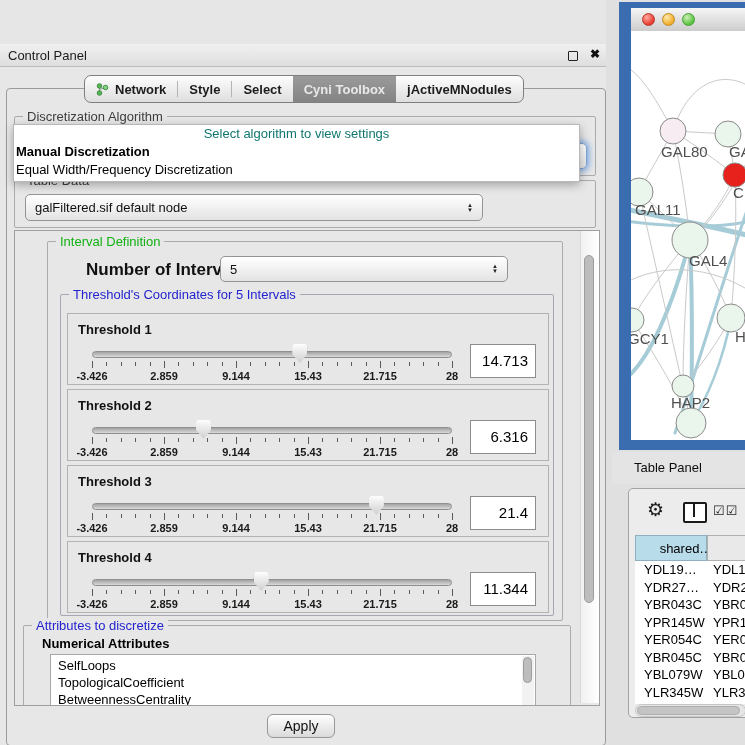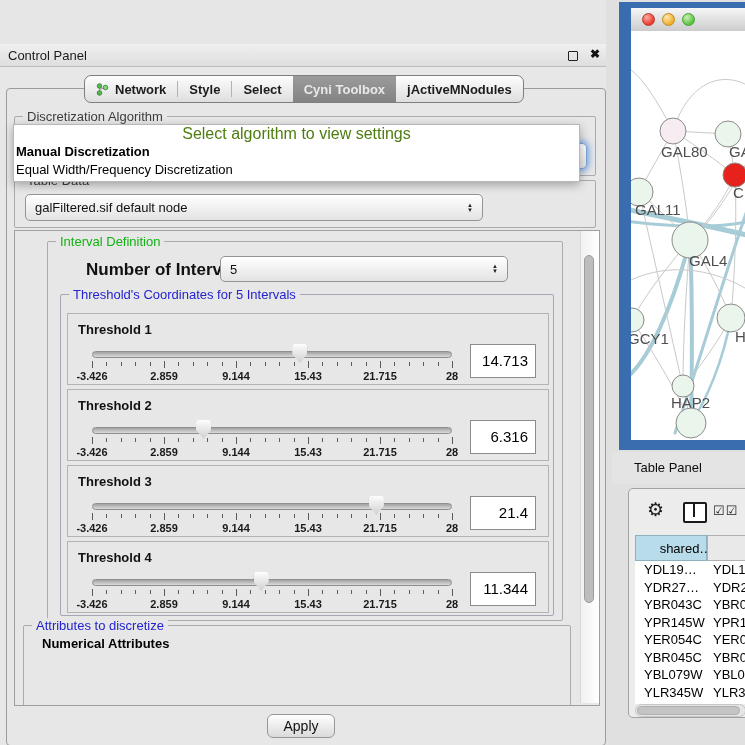--- a/index.html
+++ b/index.html
@@ -32,21 +32,21 @@
 
   
   .combo{display:flex;align-items:center;border:1px solid #949494;border-radius:5px;background:linear-gradient(#ffffff,#e3e3e3);font-size:13px;color:#111;padding:0 9px;box-sizing:border-box;}
   .combo .val{white-space:nowrap;overflow:hidden;}
   .combo .spin{margin-left:auto;display:flex;flex-direction:column;color:#222;}
   .combo .spin i{font-style:normal;font-size:6px;line-height:5px;text-align:center;}
 
   #alg-group{left:14px;top:72px;width:582px;height:60px;}
   #alg-combo{position:absolute;left:10px;top:26px;width:562px;height:26px;border-color:#79a3d9;box-shadow:0 0 6px 2px rgba(96,150,222,.8);}
   #alg-popup{position:absolute;left:13px;top:80px;width:565px;height:56px;background:#fff;border:1px solid #b8b8b8;box-shadow:0 3px 9px rgba(0,0,0,.3);z-index:5;}
-  .popup-prompt{height:18px;text-align:center;font-size:16px;color:#4d7c0f;line-height:18px;}
+  .popup-prompt{height:18px;text-align:center;font-size:13px;color:#0f766e;line-height:18px;}
   .popup-opt{height:18px;font-size:13px;color:#000;line-height:18px;padding-left:2px;}
   .popup-opt.bold{font-weight:bold;}
 
   #td-group{left:14px;top:136px;width:582px;height:48px;}
   #td-combo{position:absolute;left:10px;top:13px;width:458px;height:27px;}
 
   #scrollpane{position:absolute;left:14px;top:186px;width:584px;height:474px;border:1px solid #9f9f9f;background:#e7e7e7;overflow:hidden;}
   #interval-group{left:32px;top:10px;width:516px;height:380px;}
   #noi-label{position:absolute;left:38px;top:18px;font-size:17px;font-weight:bold;color:#111;}
   #noi-combo{position:absolute;left:172px;top:14px;width:288px;height:26px;}
@@ -334,20 +334,30 @@
               <div class="tick-label" style="left: 356px;">28</div>
               <div class="thr-thumb" style="left: 185.697px;"></div>
               <div class="thr-value">11.344</div>
             </div>
           </div>
       </div>
 
       <div class="group" id="attr-group">
         <span class="gtitle blue">Attributes to discretize</span>
         <div id="attr-subtitle">Numerical Attributes</div>
+        <div id="attr-list">
+          <div id="attr-items">
+              <div class="attr-item">SelfLoops</div>
+              <div class="attr-item">TopologicalCoefficient</div>
+              <div class="attr-item">BetweennessCentrality</div>
+            </div>
+          <div class="vscroll-mini">
+              <div class="thumb"></div>
+            </div>
+        </div>
       </div>
 
       <div id="main-vscroll">
         <div class="vthumb"></div>
       </div>
     </div>
 
     <button id="apply-btn">Apply</button>
   </div>
 

